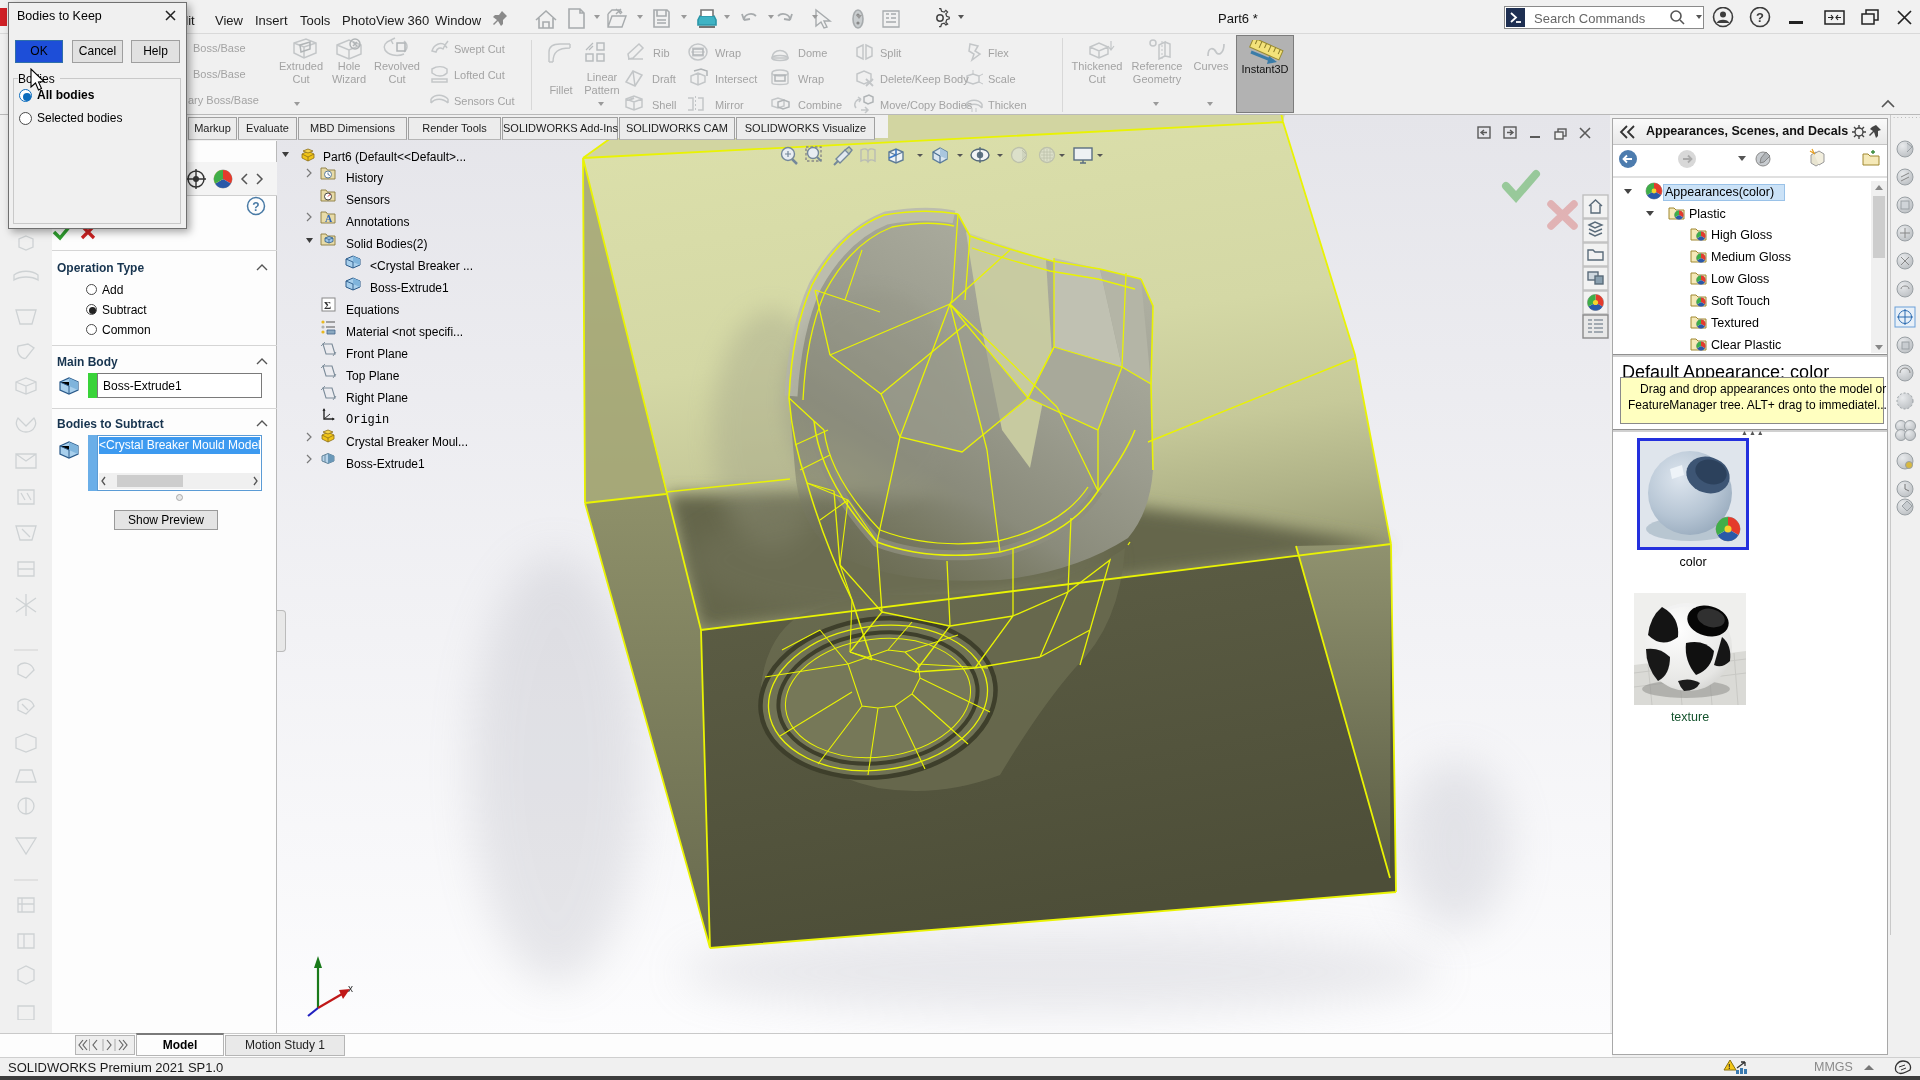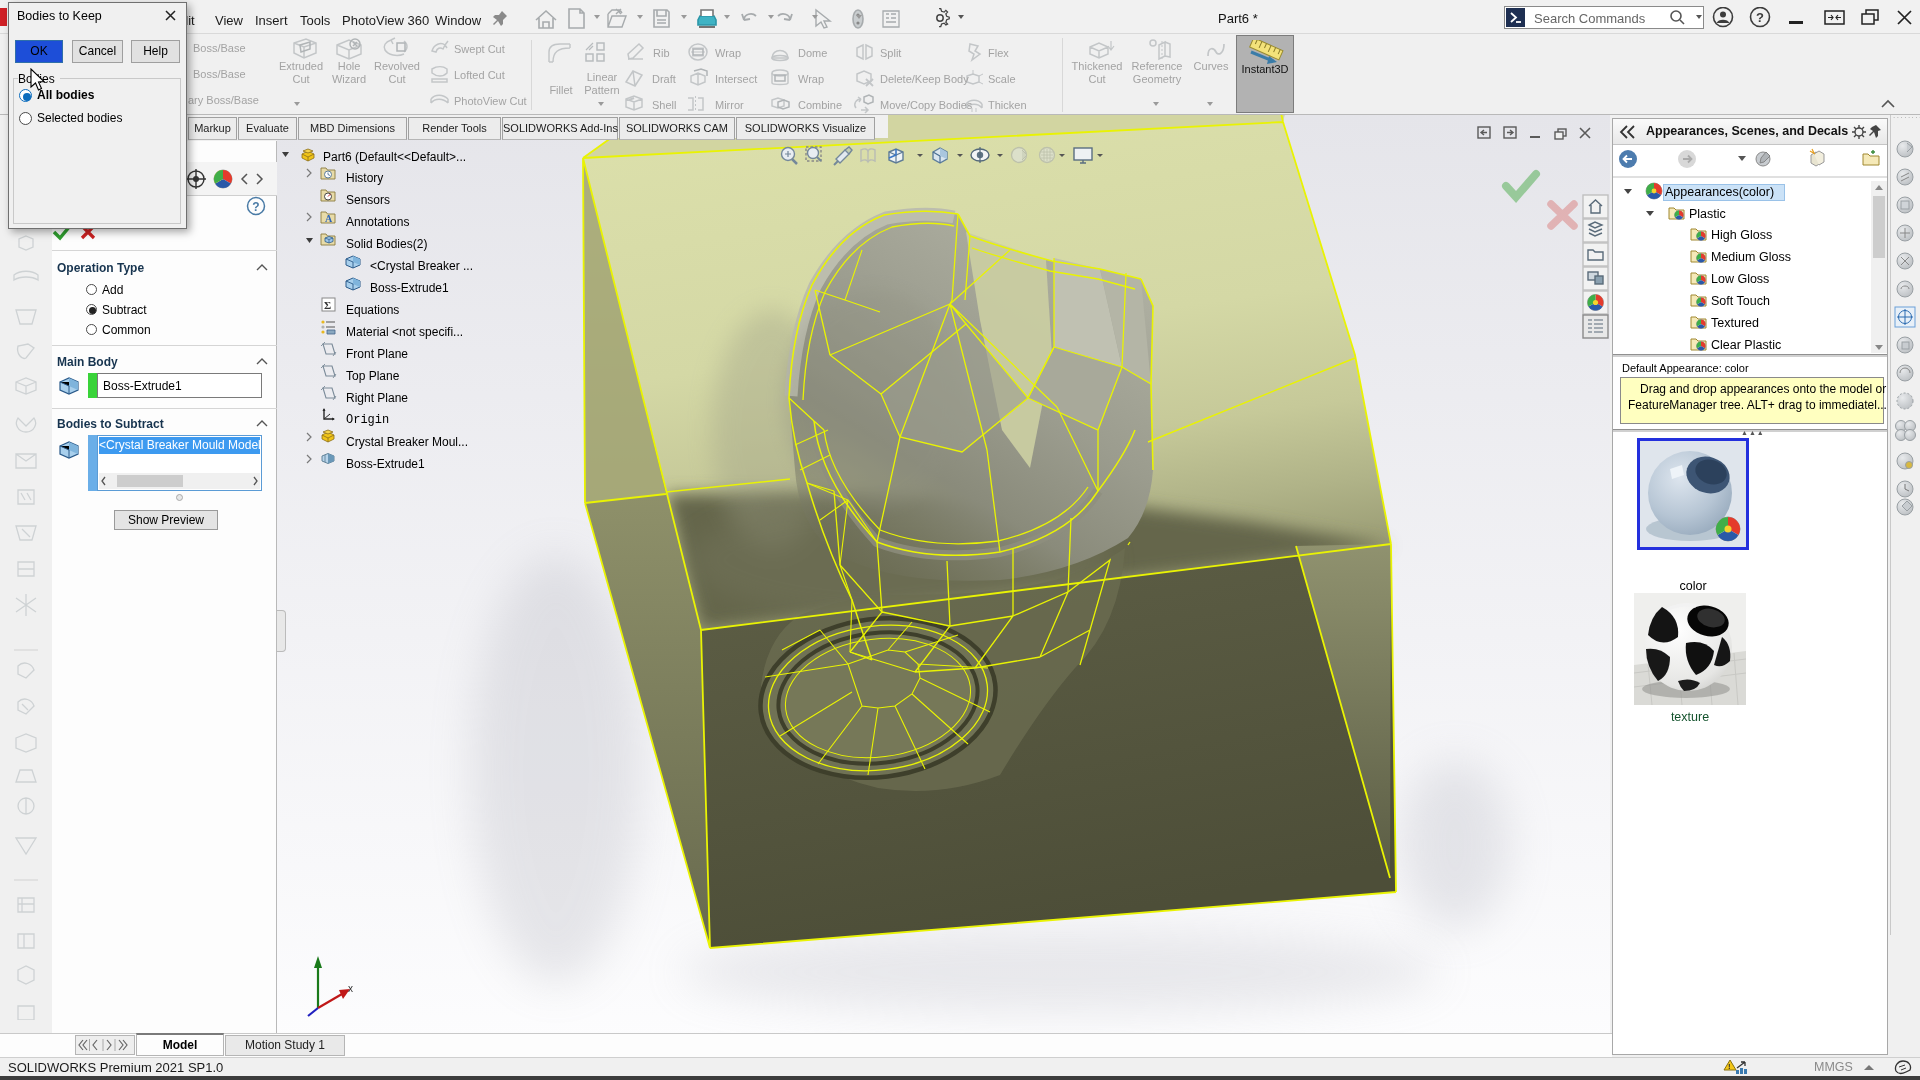--- a/index.html
+++ b/index.html
@@ -231,21 +231,21 @@
  <g transform="translate(936,5)">
         <path d="M2 17 C2 7 8 9 10 13 C12 17 18 15 18 5" stroke-width="1.7"></path>
       </g>
 </svg>
 
 <div class="ribbonlbl" style="left:271px;top:60px;width:60px;">Extruded<br>Cut</div>
 <div class="ribbonlbl" style="left:319px;top:60px;width:60px;">Hole<br>Wizard</div>
 <div class="ribbonlbl" style="left:367px;top:60px;width:60px;">Revolved<br>Cut</div>
 <div class="ribbonlblL" style="left:454px;top:43px;">Swept Cut</div>
 <div class="ribbonlblL" style="left:454px;top:69px;">Lofted Cut</div>
-<div class="ribbonlblL" style="left:454px;top:95px;">PhotoView Cut</div>
+<div class="ribbonlblL" style="left:454px;top:95px;">Sensors Cut</div>
 <div class="ribbonlbl" style="left:531px;top:84px;width:60px;">Fillet</div>
 <div class="ribbonlbl" style="left:572px;top:71px;width:60px;">Linear<br>Pattern</div>
 <div class="ribbonlblL" style="left:653px;top:47px;">Rib</div>
 <div class="ribbonlblL" style="left:652px;top:73px;">Draft</div>
 <div class="ribbonlblL" style="left:652px;top:99px;">Shell</div>
 <div class="ribbonlblL" style="left:715px;top:47px;">Wrap</div>
 <div class="ribbonlblL" style="left:715px;top:73px;">Intersect</div>
 <div class="ribbonlblL" style="left:715px;top:99px;">Mirror</div>
 <div class="ribbonlblL" style="left:798px;top:47px;">Dome</div>
 <div class="ribbonlblL" style="left:798px;top:73px;">Wrap</div>
@@ -860,21 +860,21 @@
 <div class="abs" style="left:1871px;top:181px;width:16px;height:172px;background:#f0f0f0;"></div>
 <div class="abs" style="left:1873px;top:196px;width:12px;height:62px;background:#cdcdcd;"></div>
 <svg class="abs" style="left:1873px;top:183px;" width="12" height="10">
       <path d="M2 7 L6 2 L10 7" fill="#888"></path>
     </svg>
 <svg class="abs" style="left:1873px;top:342px;" width="12" height="10">
       <path d="M2 3 L6 8 L10 3" fill="#888"></path>
     </svg>
 
 <div class="abs" style="left:1613px;top:354px;width:274px;height:3px;background:#d0d0d0;border-top:1px solid #909090;"></div>
-<div class="abs" style="left:1622px;top:362px;font-size:11px;color:#000;">Default Appearance: color</div>
+<div class="abs" style="left:1622px;top:362px;font-size:18px;color:#000;">Default Appearance: color</div>
 <div class="abs" style="left:1620px;top:377px;width:264px;height:47px;background:#ffffc0;border:1px solid #8a8a8a;"></div>
 <div class="abs" style="left:1640px;top:382px;font-size:12px;color:#000;">Drag and drop appearances onto the model or</div>
 <div class="abs" style="left:1628px;top:398px;font-size:12px;color:#000;">FeatureManager tree.  ALT+ drag to immediatel...</div>
 <div class="abs" style="left:1613px;top:429px;width:274px;height:3px;background:#d0d0d0;border-top:1px solid #909090;"></div>
 <div class="abs" style="left:1741px;top:429px;font-size:7px;color:#555;letter-spacing:1px;">▲▲▲</div>
 
 <div class="abs" style="left:1637px;top:438px;width:112px;height:112px;border:3px solid #2330dd;background:linear-gradient(160deg,#e8ecf2,#c9d3de);"></div>
 <svg class="abs" style="left:1640px;top:441px;" width="106" height="106">
  <defs>
         <radialGradient id="sphg" cx="0.38" cy="0.32" r="0.85">
@@ -890,21 +890,21 @@
  <ellipse cx="71" cy="31" rx="16" ry="12" fill="#2c415c" transform="rotate(18 71 31)"></ellipse>
  <path d="M30 28 L42 24 L44 34 L32 38 Z" fill="#eef3f8"></path>
  <g transform="translate(88,88)">
         <circle r="12" fill="#fff" stroke="#999"></circle>
         <path d="M0 0 L0 -12 A12 12 0 0 1 10.4 6 Z" fill="#e43b2c"></path>
         <path d="M0 0 L10.4 6 A12 12 0 0 1 -10.4 6 Z" fill="#2a59a8"></path>
         <path d="M0 0 L-10.4 6 A12 12 0 0 1 0 -12 Z" fill="#3fae49"></path>
         <circle r="3.5" fill="#f6d32d"></circle>
       </g>
 </svg>
-<div class="abs" style="left:1637px;top:555px;width:112px;font-size:12.5px;color:#000;text-align:center;margin-top:24px;">color</div>
+<div class="abs" style="left:1637px;top:555px;width:112px;font-size:12.5px;color:#000;text-align:center;">color</div>
 
 <svg class="abs" style="left:1634px;top:593px;" width="112" height="112">
  <defs>
         <radialGradient id="texg" cx="0.38" cy="0.3" r="0.9">
           <stop offset="0" stop-color="#ffffff"></stop>
           <stop offset="0.7" stop-color="#e6e6e4"></stop>
           <stop offset="1" stop-color="#c2c2be"></stop>
         </radialGradient>
       </defs>
  <rect width="112" height="112" fill="#efefed"></rect>

